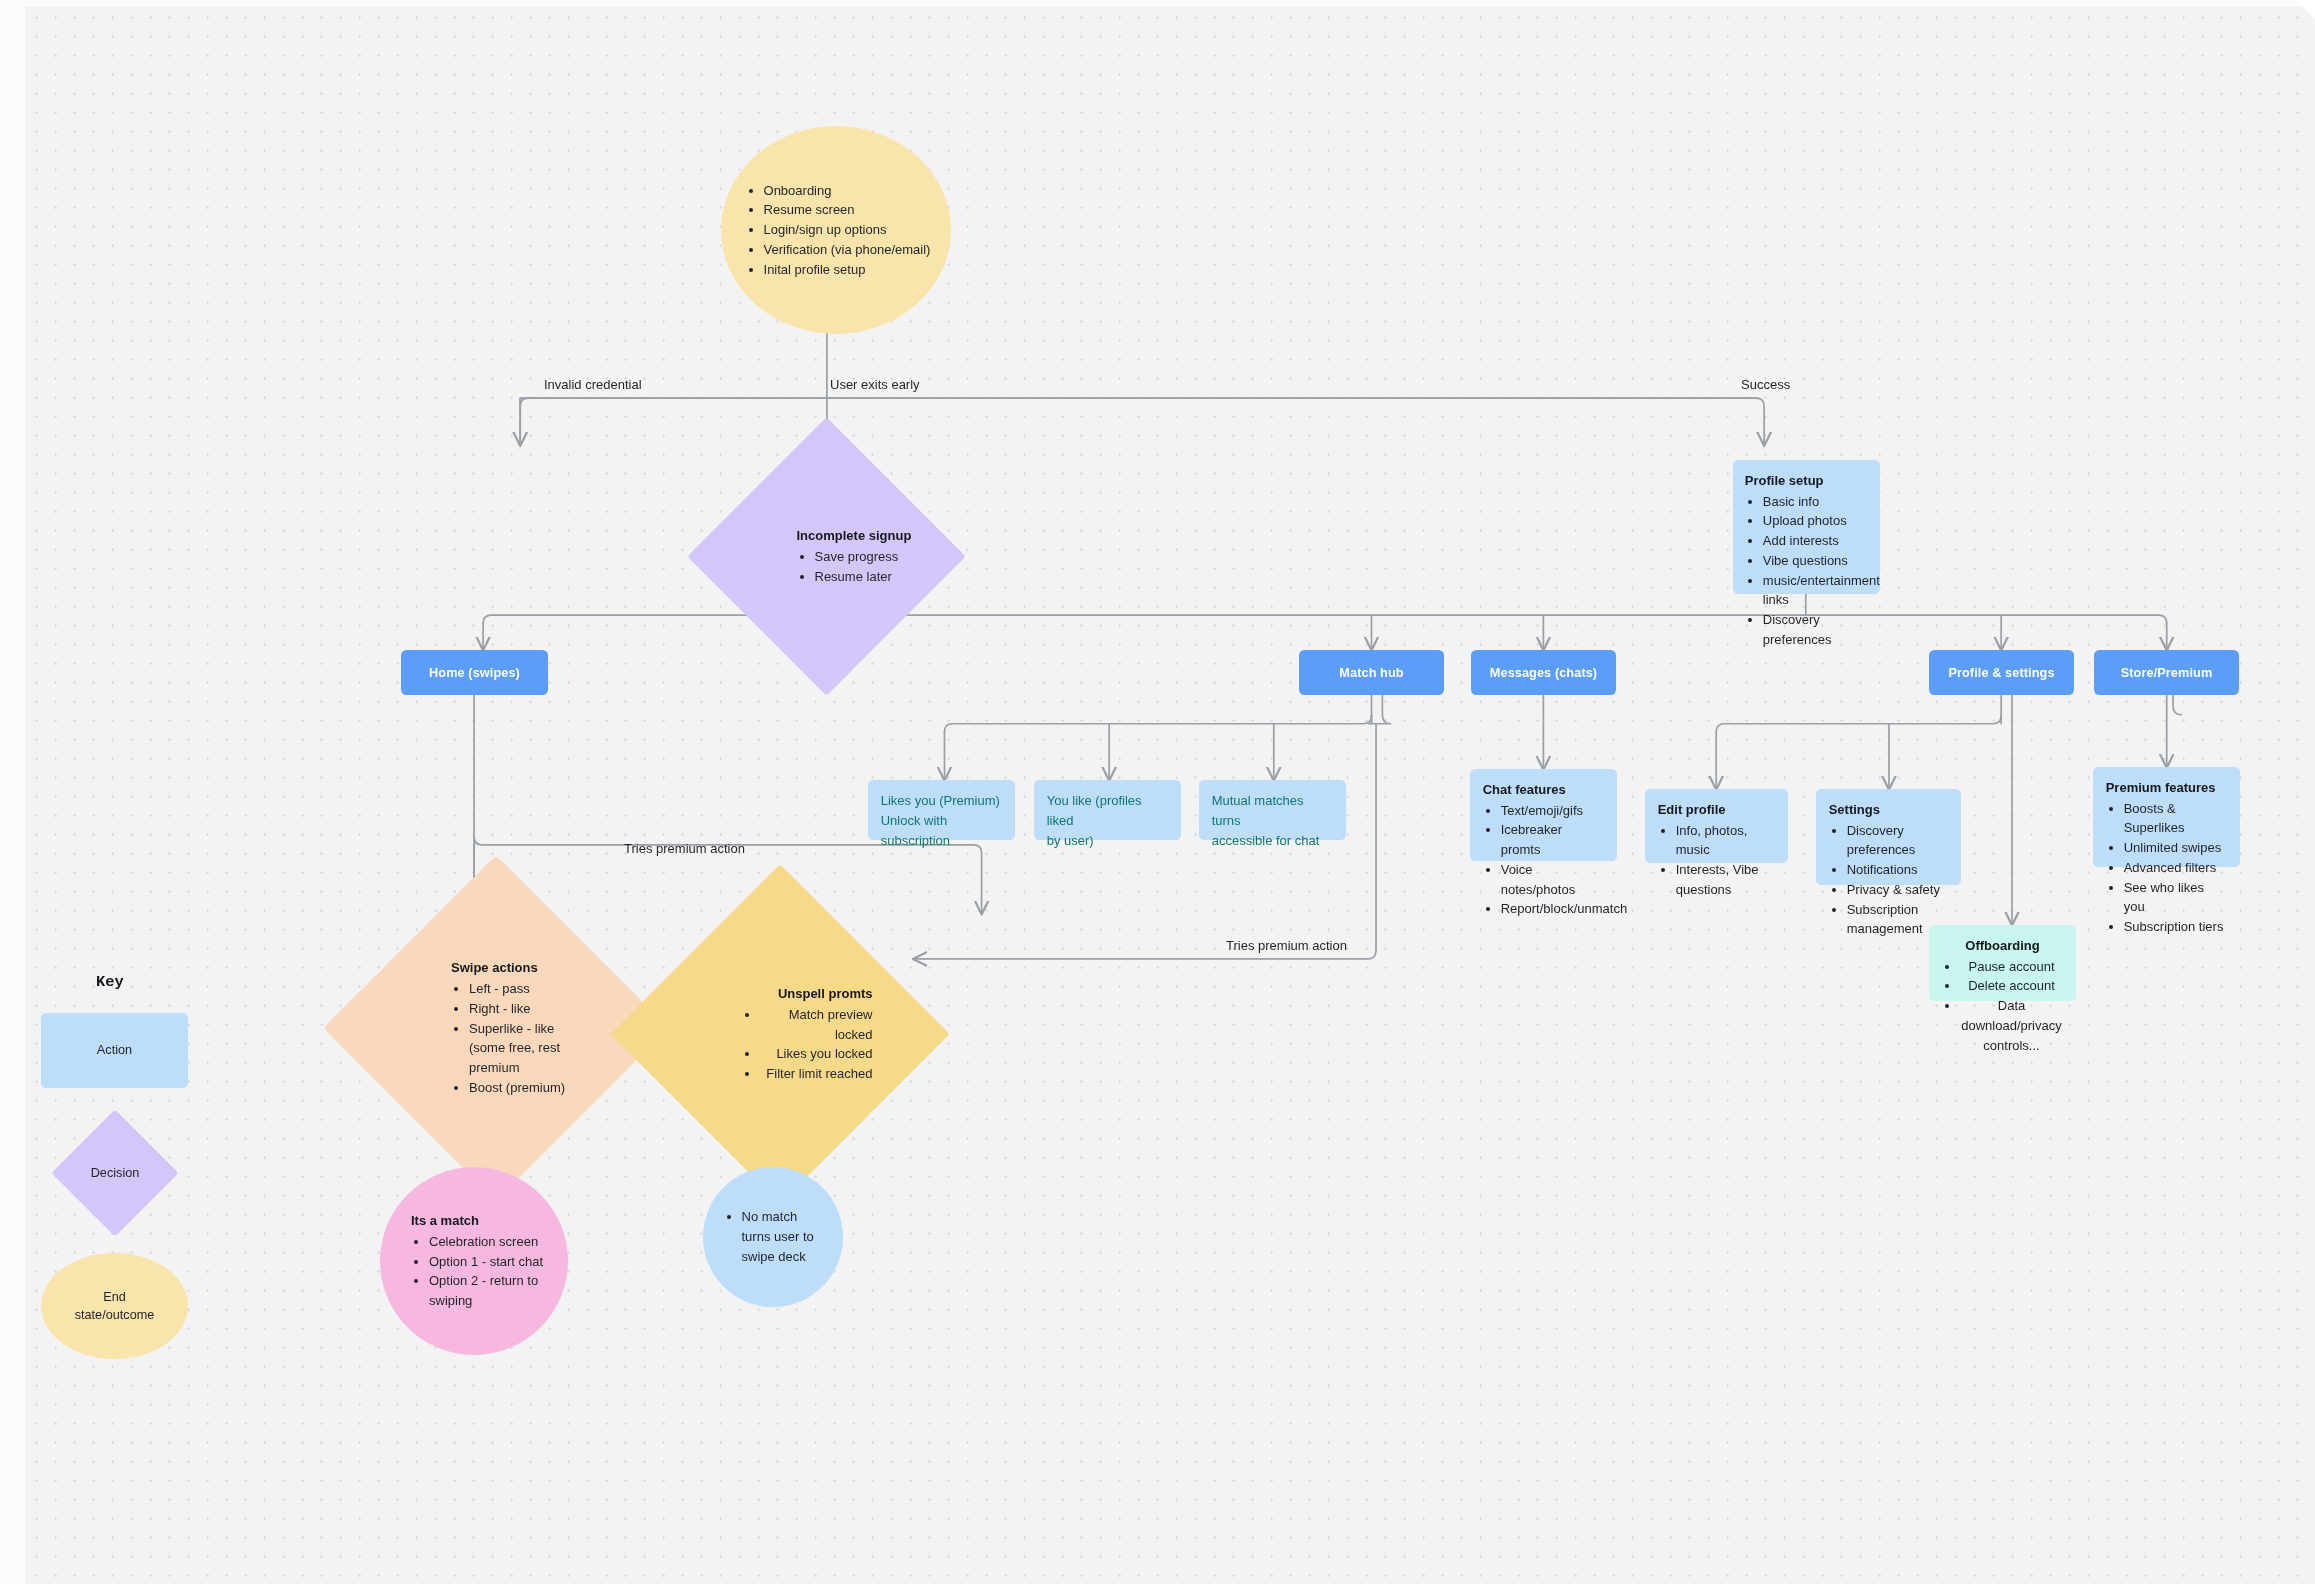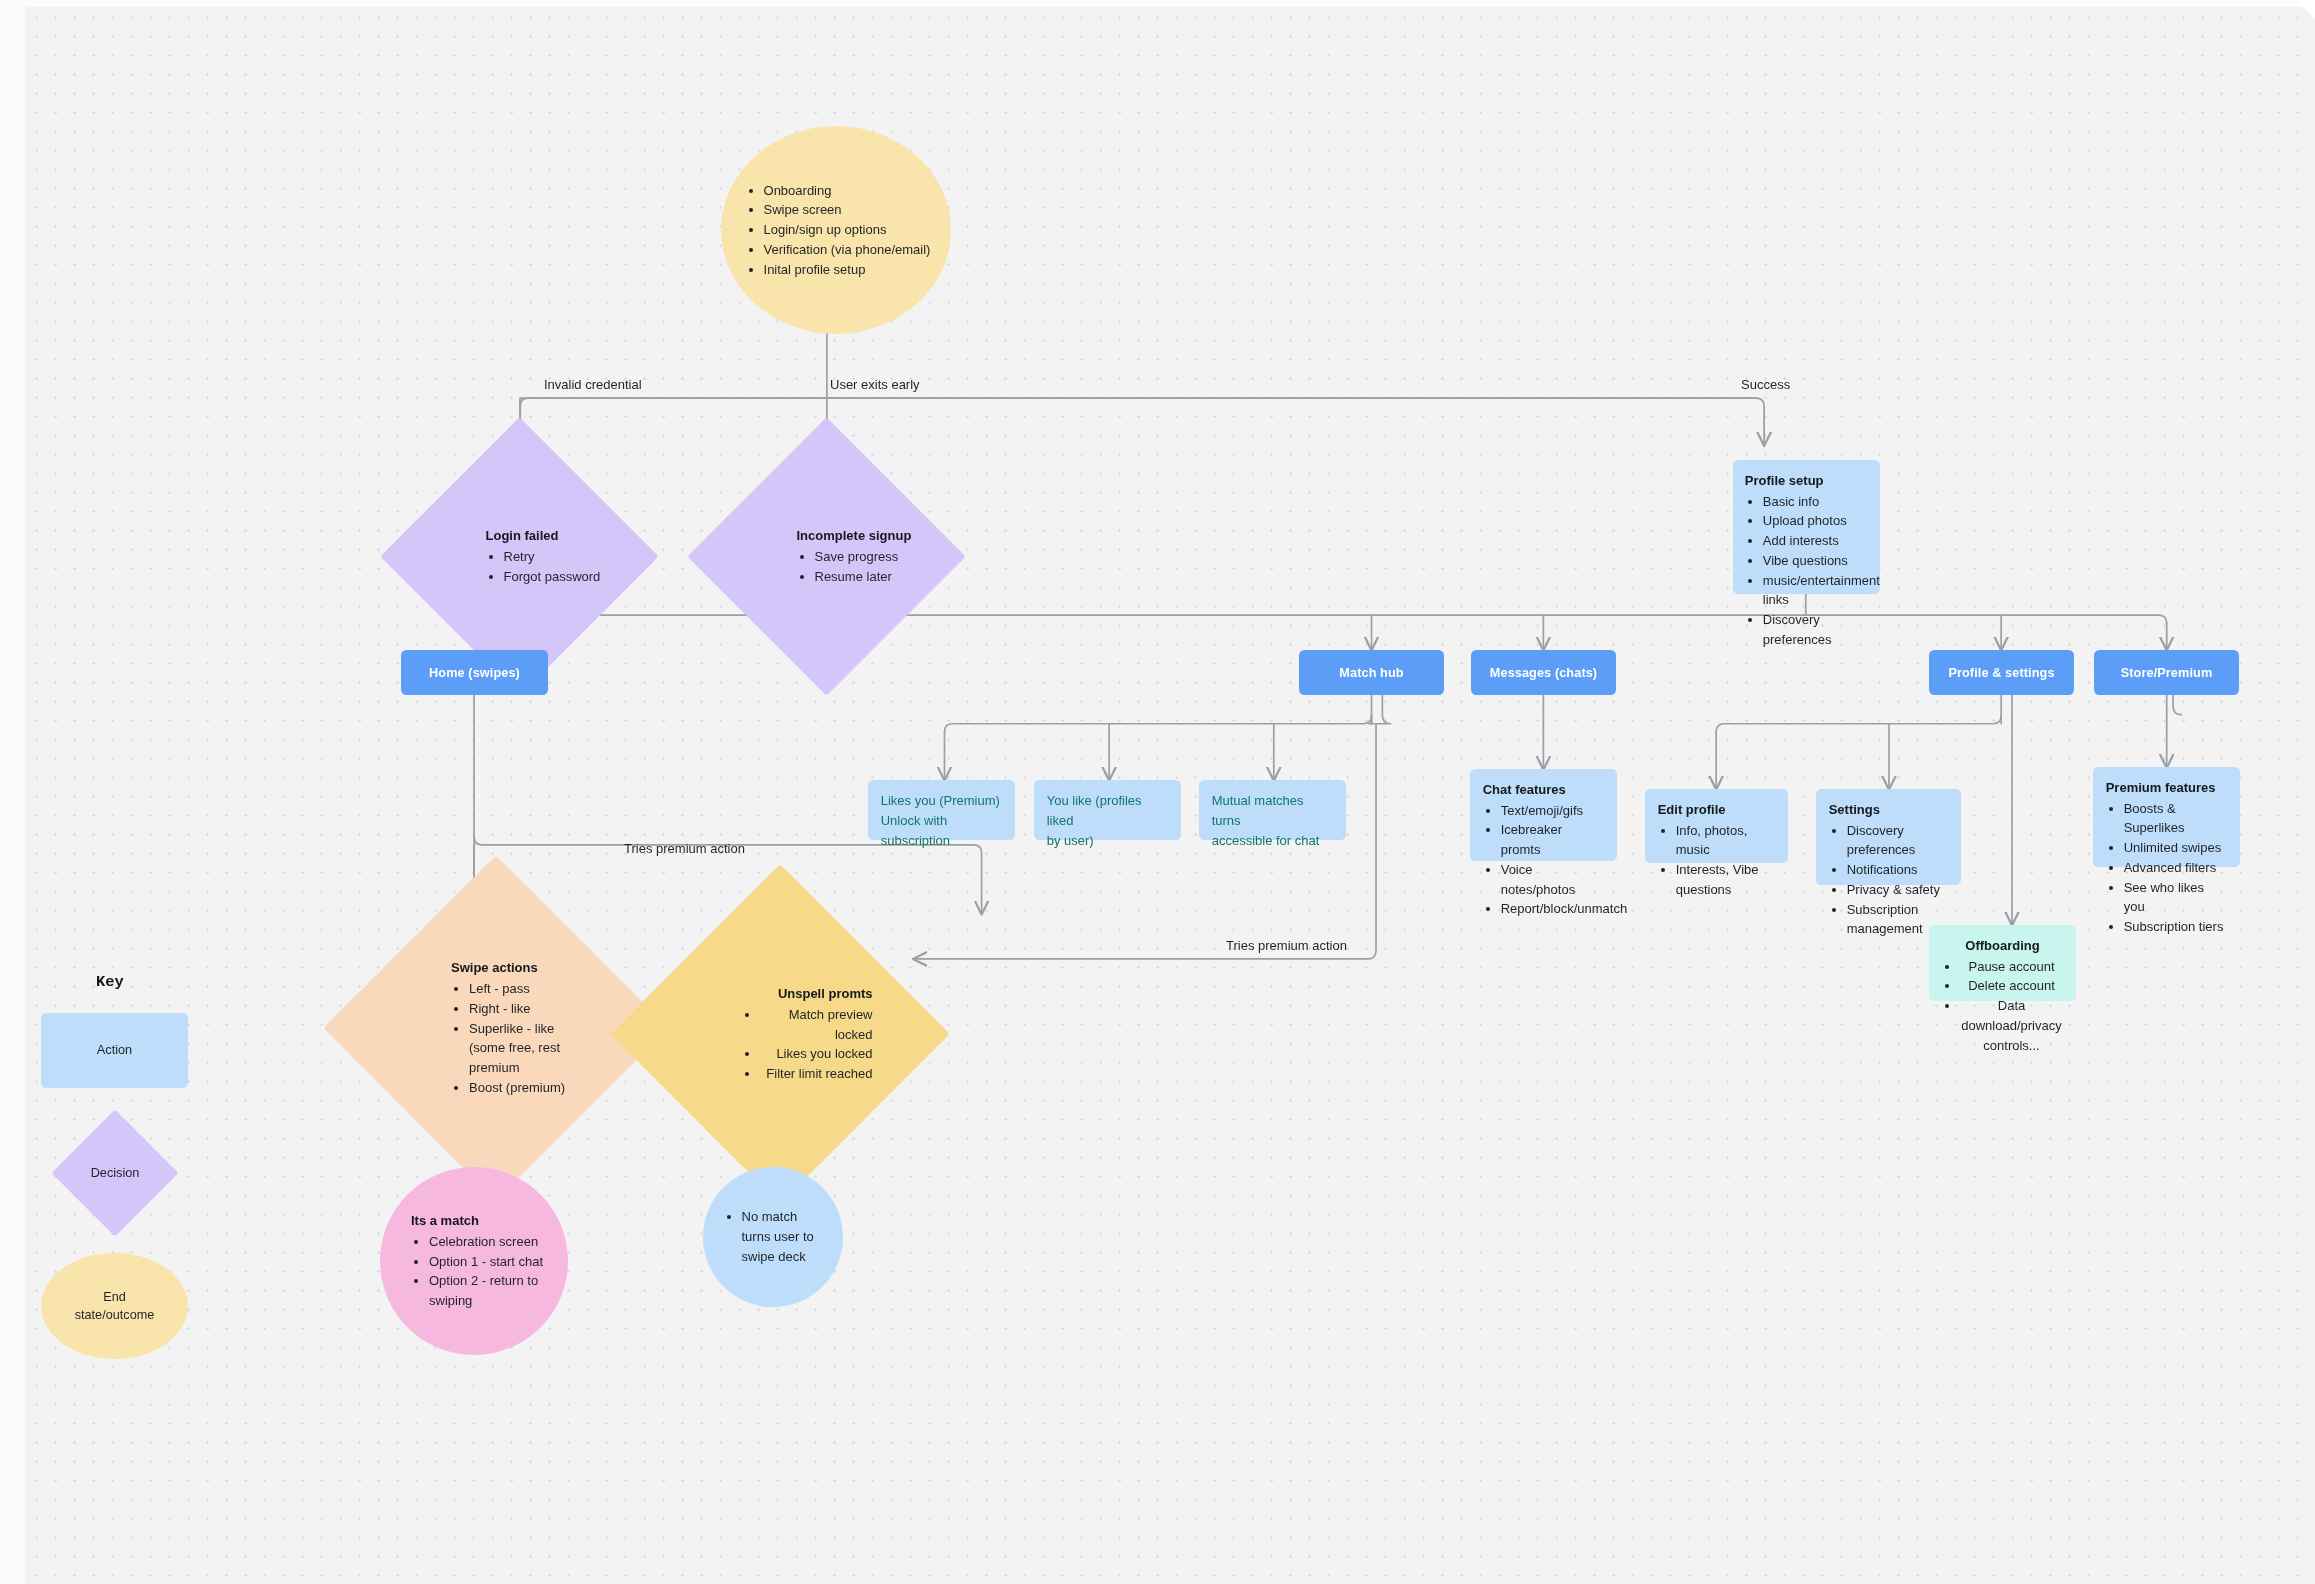--- a/index.html
+++ b/index.html
@@ -219,43 +219,31 @@
 
       <path d="M524,1150 L524,1290" marker-end="url(#arw)"></path>
 
       <path d="M858,1140 L858,1290" marker-end="url(#arw)"></path>
     </g>
   </svg>
 
   <div class="node shape-circle" style="left:721px; top:126px; width:230px; height:208px; background:#f9e4ab;">
     <ul class="bul" style="margin-left:22px; max-width:168px;">
       <li>Onboarding</li>
-      <li>Swipe screen</li>
+      <li>Resume screen</li>
       <li>Login/sign up options</li>
       <li>Verification (via phone/email)</li>
       <li>Inital profile setup</li>
     </ul>
   </div>
 
   <div class="edge-label" style="left:544px; top:377px;">Invalid credential</div>
   <div class="edge-label" style="left:830px; top:377px;">User exits early</div>
   <div class="edge-label" style="left:1741px; top:377px;">Success</div>
 
-  <div class="shape-diamond-wrap" style="left:421px; top:458px; width:197px; height:197px;">
-    <div class="shape-diamond" style="background:#d5c6fa;"></div>
-    <div class="diamond-content">
-      <div style="width:172px; text-align:left; padding-left:52px;">
-        <span class="ttl">Login failed</span>
-        <ul class="bul">
-          <li>Retry</li>
-          <li>Forgot password</li>
-        </ul>
-      </div>
-    </div>
-  </div>
 
   <div class="shape-diamond-wrap" style="left:728px; top:458px; width:197px; height:197px;">
     <div class="shape-diamond" style="background:#d5c6fa;"></div>
     <div class="diamond-content">
       <div style="width:172px; text-align:left; padding-left:56px;">
         <span class="ttl">Incomplete signup</span>
         <ul class="bul">
           <li>Save progress</li>
           <li>Resume later</li>
         </ul>

